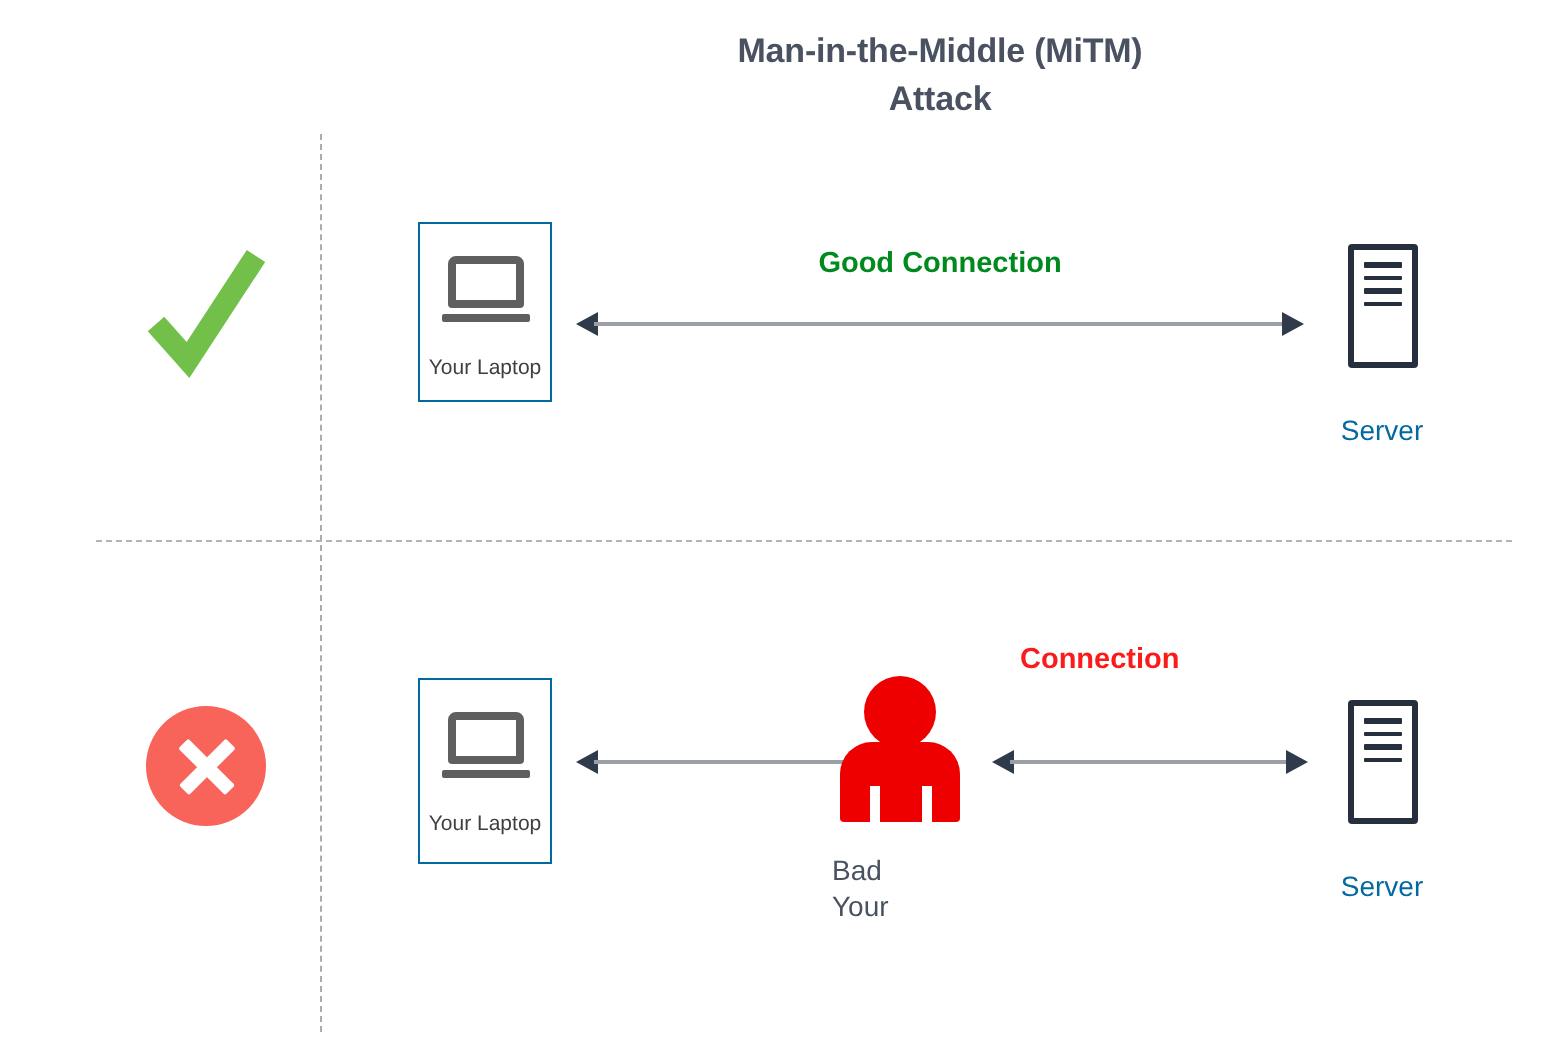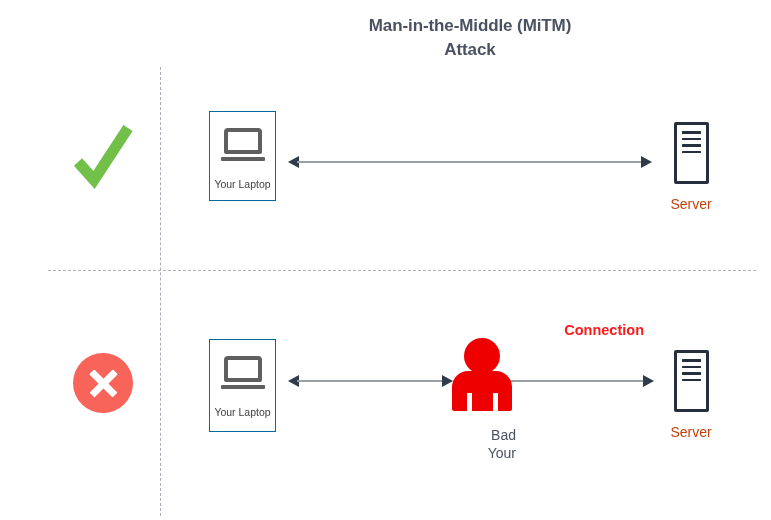--- a/index.html
+++ b/index.html
@@ -147,33 +147,33 @@
     background: #ffffff;
     padding: 6px 5px 0 5px;
   }
   .server-art .ln {
     height: 2.6px;
     background: #252f3e;
     margin-bottom: 4px;
     border-radius: 0.5px;
   }
   .server-label {
-    margin-top: 12px;
+    margin-top: 23px;
     font-size: 14px;
-    color: #c2410c;
+    color: #0369a1;
     line-height: 17px;
   }
 
   
   .actor {
     position: absolute;
-    left: 448px;
+    left: 416px;
     top: 338px;
     width: 68px;
-    text-align: right;
+    text-align: left;
   }
   .actor-art {
     position: relative;
     width: 68px;
     height: 74px;
     margin: 0 auto;
   }
   .actor-art .head {
     position: absolute;
     left: 16px;
@@ -246,21 +246,21 @@
     font-size: 14.5px;
     font-weight: bold;
     color: #008a1e;
     line-height: 18px;
   }
   .bad-label {
     position: absolute;
     left: 510px;
     top: 321px;
     width: 134px;
-    text-align: right;
+    text-align: left;
     font-size: 14.5px;
     font-weight: bold;
     color: #fa1b1b;
     line-height: 19px;
   }
 </style>
 </head>
 <body>
 
 <div id="canvas">
@@ -280,20 +280,21 @@
   </div>
 
   <div class="laptop-box top">
     <div class="laptop-art">
       <div class="screen"></div>
       <div class="base"></div>
     </div>
     <div class="laptop-label">Your Laptop</div>
   </div>
 
+  <div class="good-label">Good Connection</div>
 
   <div class="arrow arrow-good">
     <div class="head left"></div>
     <div class="shaft"></div>
     <div class="head right"></div>
   </div>
 
   <div class="server-node top">
     <div class="server-art">
       <div class="ln"></div>

